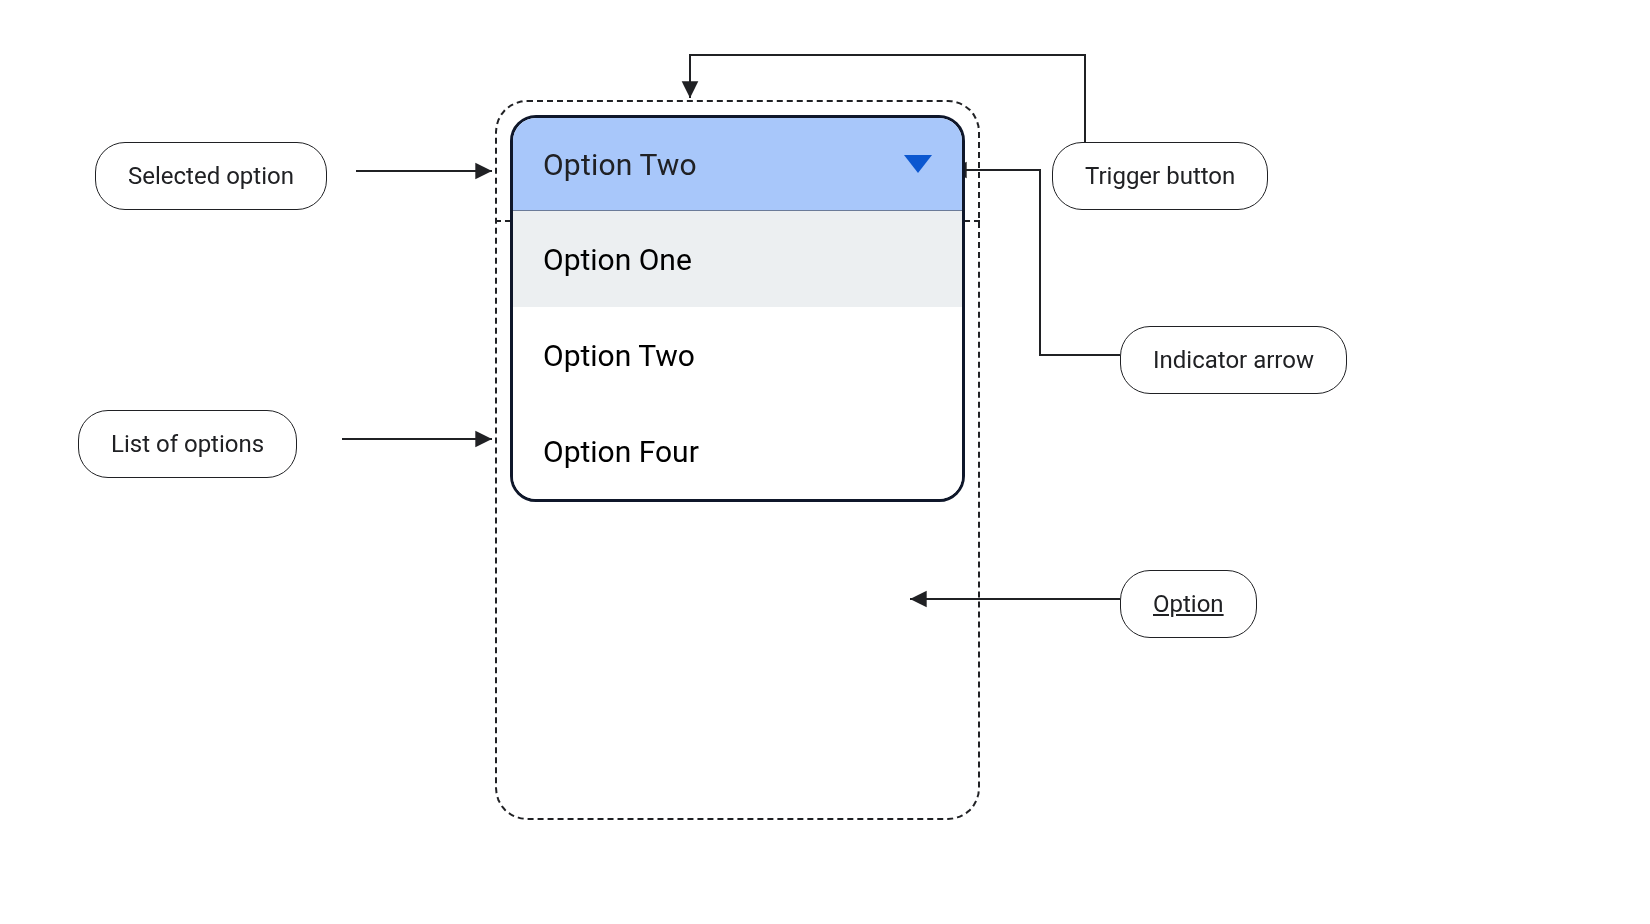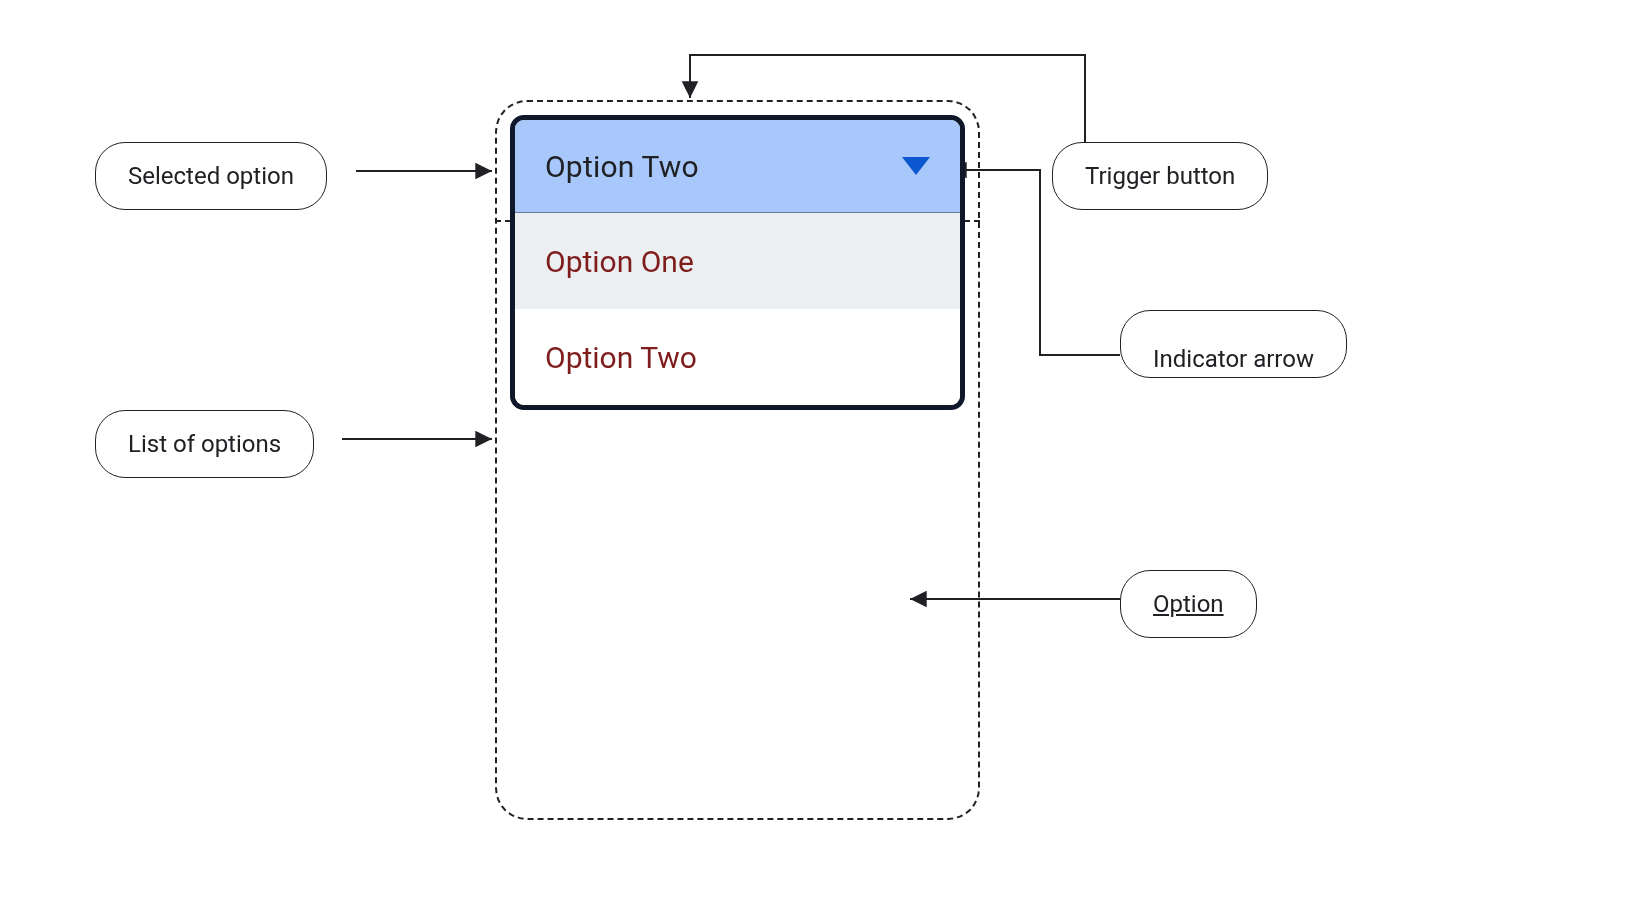--- a/index.html
+++ b/index.html
@@ -42,23 +42,23 @@
     border-bottom: 2px dashed #202124;
     box-sizing: border-box;
     pointer-events: none;
   }
 
   .dropdown {
     position: absolute;
     left: 510px;
     top: 115px;
     width: 455px;
-    border-radius: 14px;
+    border-radius: 26px;
     overflow: hidden;
-    border: 5px solid #0f172a;
+    border: 3px solid #0f172a;
     box-sizing: border-box;
     background:#ffffff;
   }
 
   .trigger {
     height: 92px;
     background: #a8c7fa;
     display: flex;
     align-items: center;
     justify-content: space-between;
@@ -75,44 +75,44 @@
     border-right: 14px solid transparent;
     border-top: 18px solid #0b57d0;
   }
 
   .option {
     height: 96px;
     display: flex;
     align-items: center;
     padding-left: 30px;
     font-size: 30px;
-    color: #7f1d1d;
+    color: #000000;
     cursor: pointer;
   }
   .option.alt { background:#eceff1; }
   .option.plain { background:#ffffff; }
 
   
   .pill {
     position: absolute;
     height: 58px;
     border: 1.5px solid #202124;
     border-radius: 30px;
     display: inline-flex;
     align-items: center;
     justify-content: center;
     padding: 4px 32px;
     font-size: 24px;
     background: #ffffff;
     white-space: nowrap;
   }
   #pill-selected   { left: 95px;   top: 142px; }
-  #pill-list       { left: 95px;   top: 410px; }
+  #pill-list       { left: 78px;   top: 410px; }
   #pill-trigger    { left: 1052px; top: 142px; }
-  #pill-indicator  { left: 1120px; top: 310px; align-items: flex-end; }
+  #pill-indicator  { left: 1120px; top: 326px; }
   #pill-option     { left: 1120px; top: 570px; text-decoration: underline; }
 </style>
 </head>
 <body>
 
 <svg class="connectors" viewBox="0 0 1650 924">
   <defs>
     <marker id="arrow" viewBox="0 0 12 12" refX="11" refY="6" markerWidth="10" markerHeight="10" orient="auto-start-reverse">
       <path d="M1,1 L11,6 L1,11 Z" fill="#202124"></path>
     </marker>
@@ -136,20 +136,23 @@
   <div class="trigger">
     <span>Option Two</span>
     <span class="arrow-icn"></span>
   </div>
   <div class="option alt">
       <span>Option One</span>
     </div>
   <div class="option plain">
       <span>Option Two</span>
     </div>
+  <div class="option plain">
+      <span>Option  Four</span>
+    </div>
 </div>
 
 <div id="pill-selected" class="pill">
     <span>Selected option</span>
   </div>
 <div id="pill-list" class="pill">
     <span>List of options</span>
   </div>
 <div id="pill-trigger" class="pill">
     <span>Trigger button</span>

